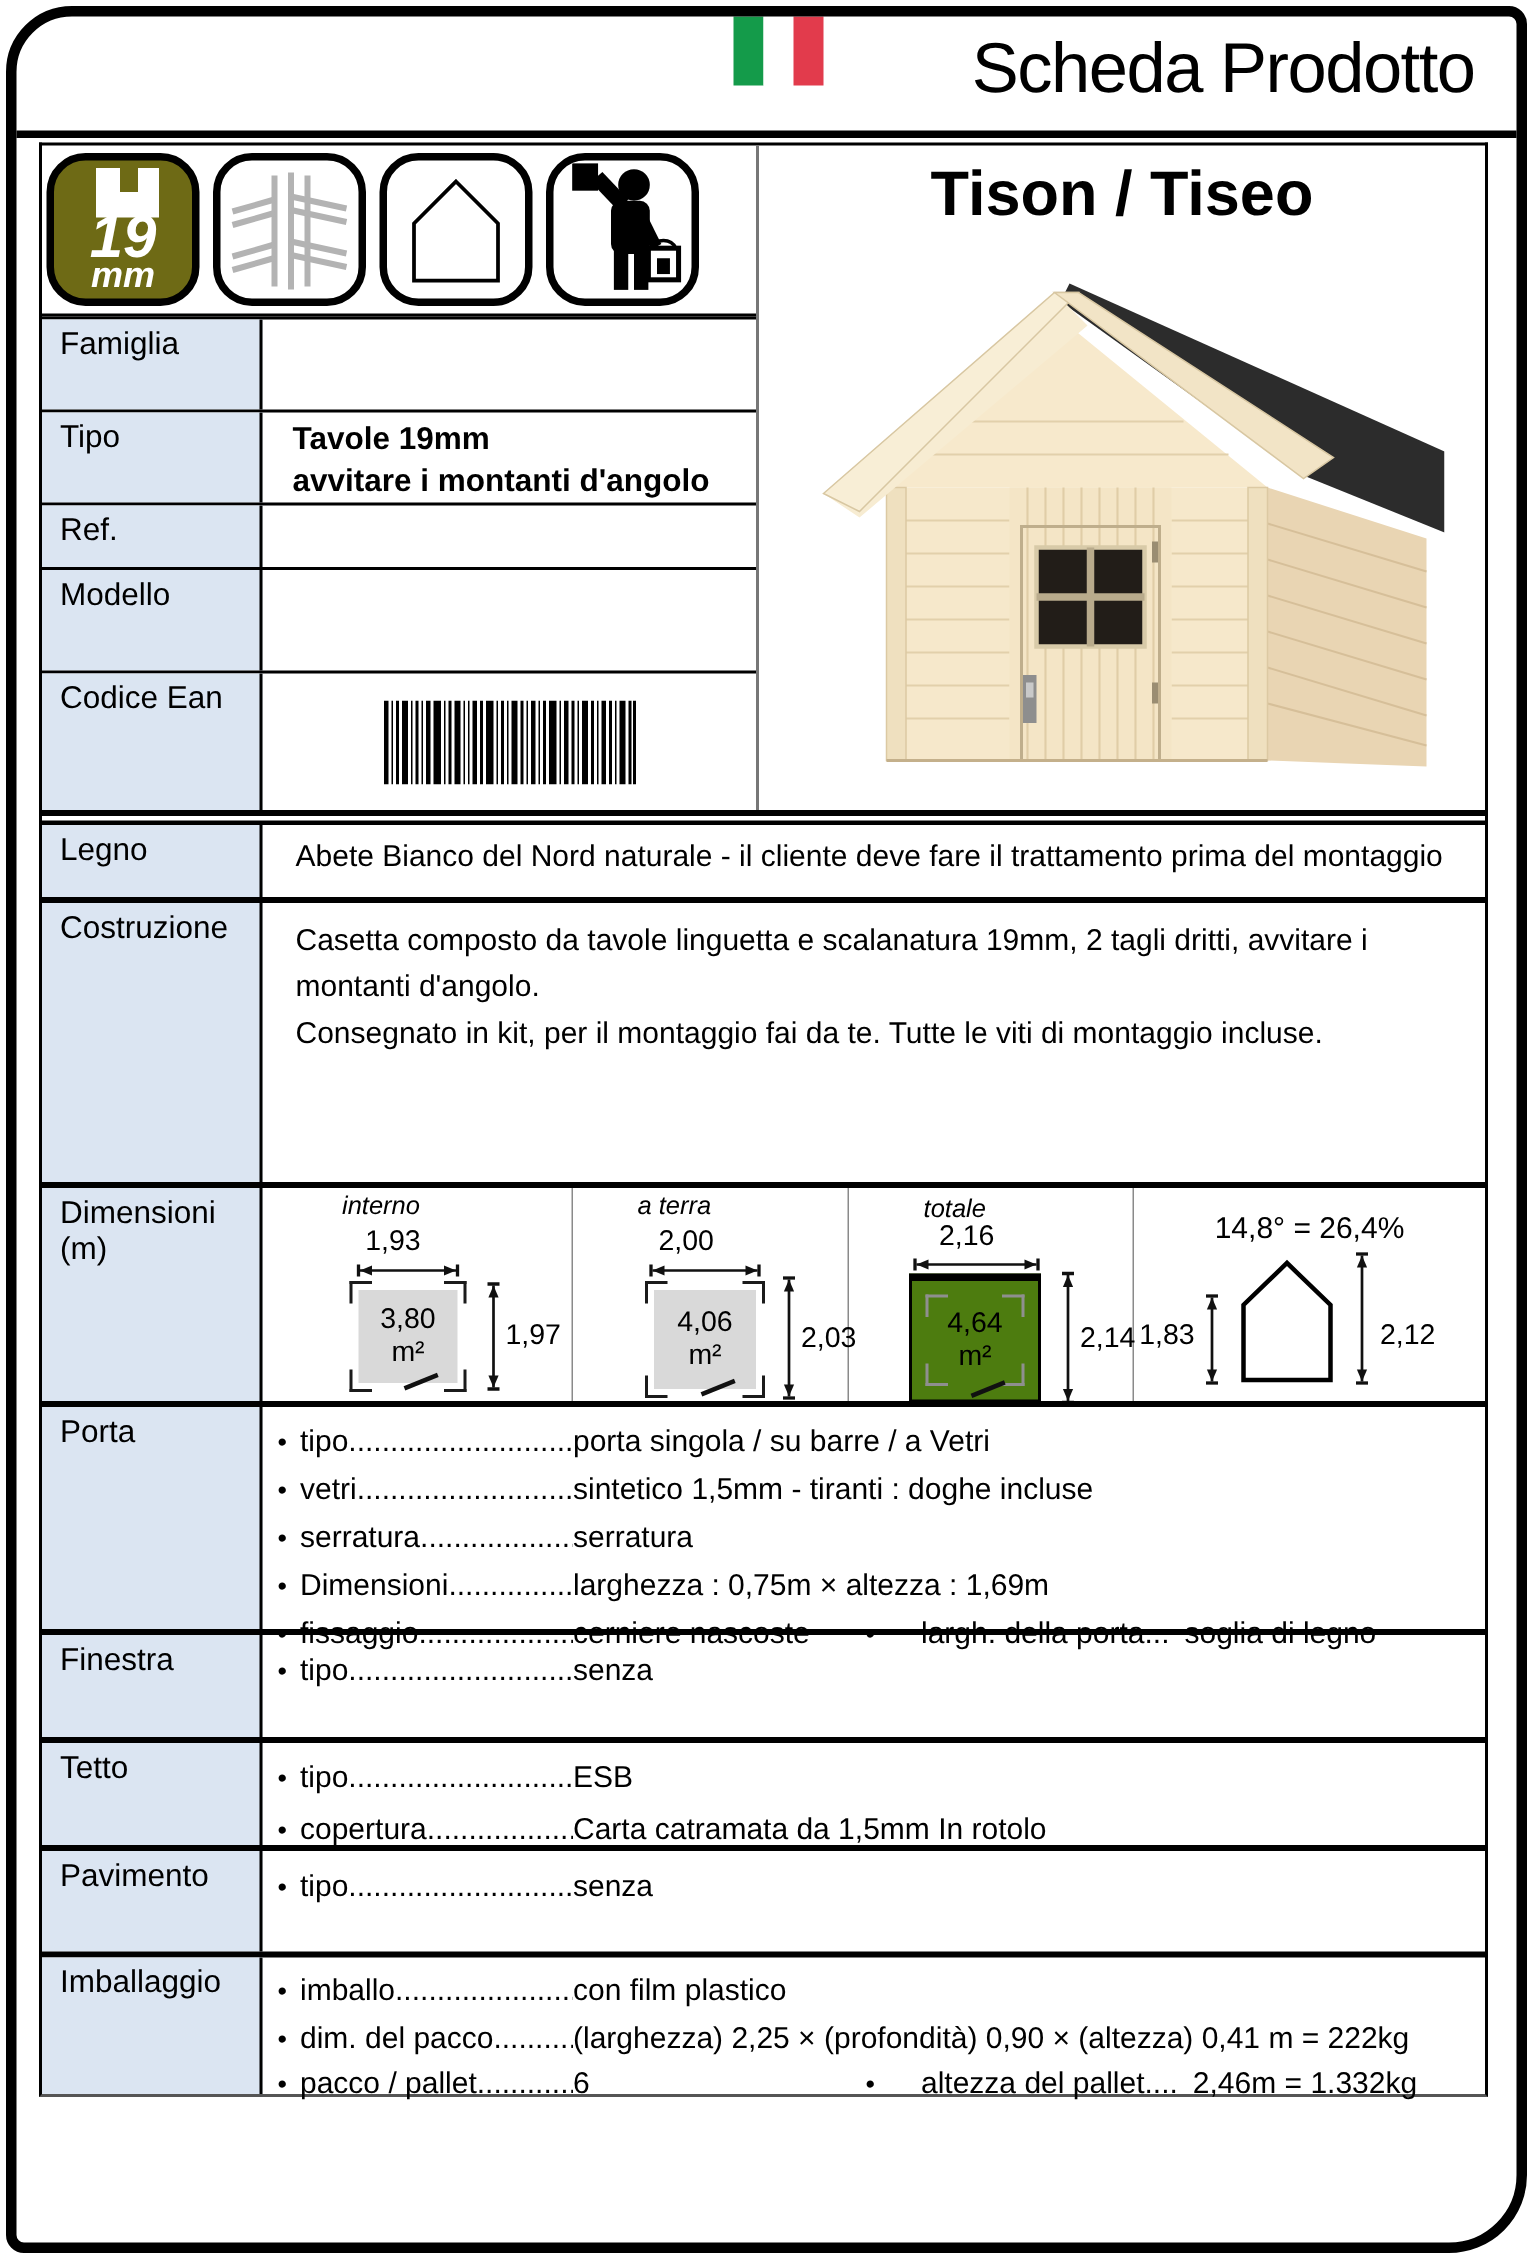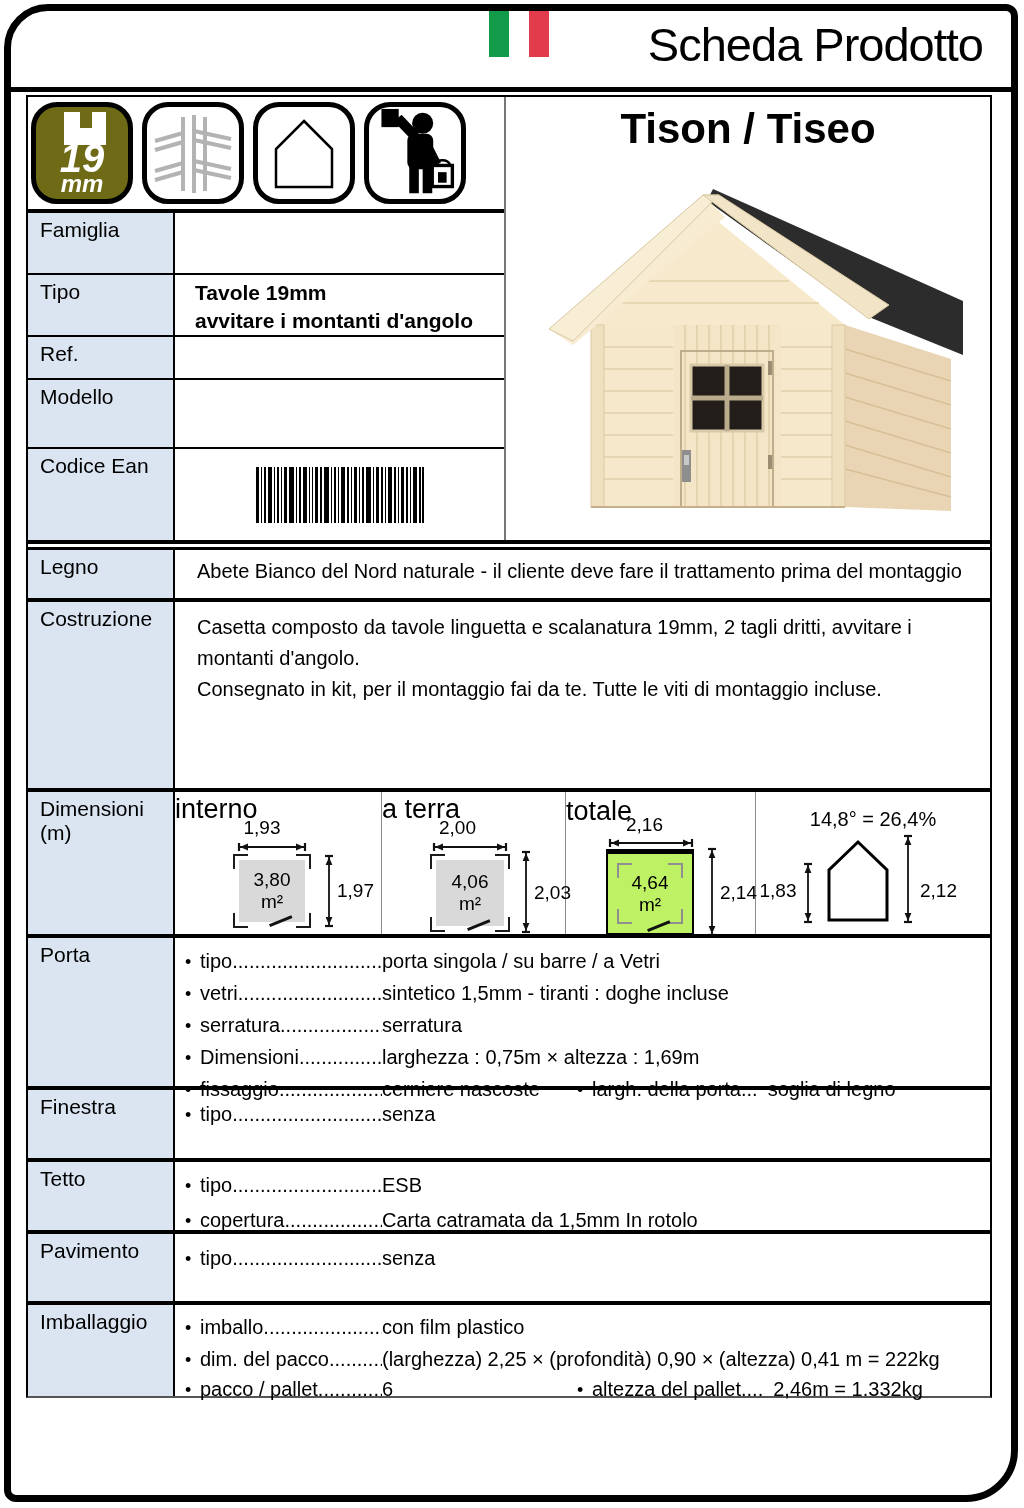--- a/index.html
+++ b/index.html
@@ -45,45 +45,45 @@
   .sval { flex:1; position:relative; font-size:20px; }
 
   .legno-val { padding:10px 10px 0 22px; }
   .costr-val { padding:10px 30px 0 22px; line-height:1.55; }
   .costr-val .p1 { max-width:720px; }
 
   
   .dims { display:flex; }
   .dcol { position:relative; height:100%; }
   .dcol.b { border-right:1px solid #8a8a8a; }
-  .dtitle { position:absolute; top:2px; left:0; right:48px; font-size:27px; }
+  .dtitle { position:absolute; top:2px; left:0; right:48px; text-align:center; font-style:italic; font-size:17px; }
   .dnum { position:absolute; top:25px; left:0; right:48px; text-align:center; font-size:19px;margin-left:16px; }
   .habs { position:absolute; }
   .sq { position:absolute; }
   .ck { position:absolute; width:15px; height:15px; border:0 solid #1b1b1b; }
   .ck.tl { left:0; top:0; border-left-width:2.5px; border-top-width:2.5px; }
   .ck.tr { right:0; top:0; border-right-width:2.5px; border-top-width:2.5px; }
   .ck.bl { left:0; bottom:0; border-left-width:2.5px; border-bottom-width:2.5px; }
   .ck.br { right:0; bottom:0; border-right-width:2.5px; border-bottom-width:2.5px; }
   .ck.grey { border-color:#8f8f8f; }
   .gfill { position:absolute; left:6px; top:6px; right:6px; bottom:6px; background:#d9d9d9; }
   .area { position:absolute; inset:0; display:flex; flex-direction:column; align-items:center; justify-content:center; font-size:19px; line-height:1.15; z-index:2; }
   .doorline { position:absolute; bottom:2px; left:48%; width:24px; height:2.5px; background:#111; transform:rotate(-22deg); transform-origin:left bottom; z-index:3; }
-  .sq.solid { border:2.5px solid #000; border-top-width:5px; background:#bef264; }
+  .sq.solid { border:2.5px solid #000; border-top-width:5px; background:#4d7c0f; }
   .sq.solid .inner { position:absolute; inset:9px; }
   .hnum { position:absolute; font-size:19px; }
   .rooftitle { position:absolute; top:16px; width:100%; text-align:center; font-size:20px; }
 
   
   .spec { position:relative; display:flex; padding-left:10px; align-items:baseline; }
   .bt { width:15px; flex:none; font-size:18px; }
   .sl { width:182px; flex:none; white-space:nowrap; overflow:hidden; }
   .sv { white-space:nowrap; }
   .extra { position:absolute; left:402px; top:0; display:flex; align-items:baseline; white-space:nowrap; }
-  .extra .xl { margin-right:10px; }
+  .extra .xl { margin-right:10px;margin-left:22px; }
 </style>
 </head>
 <body>
 
 <div class="page">
   <div class="page-frame"></div>
 
   <div class="header">
     <div class="flag">
       <div style="background:#149b4a"></div>

